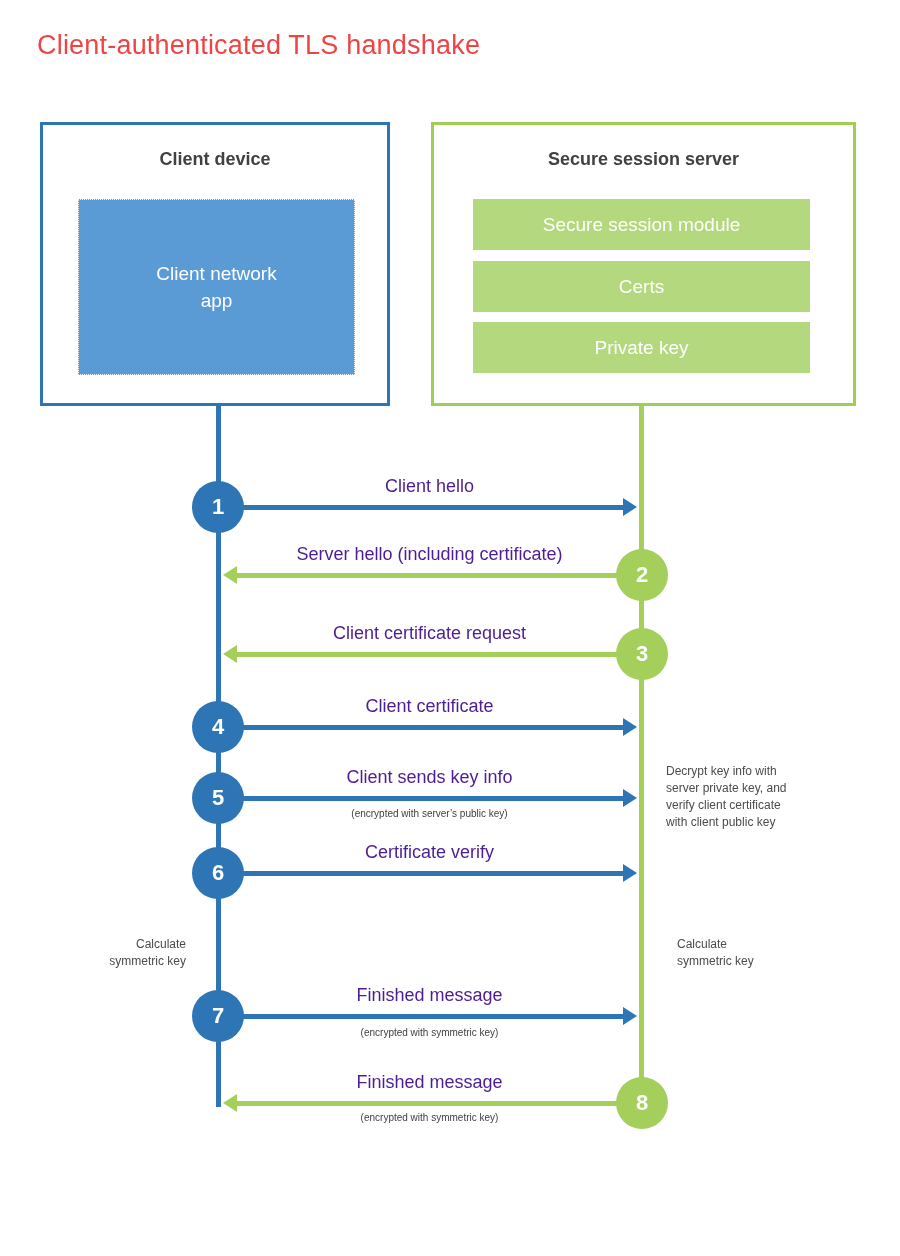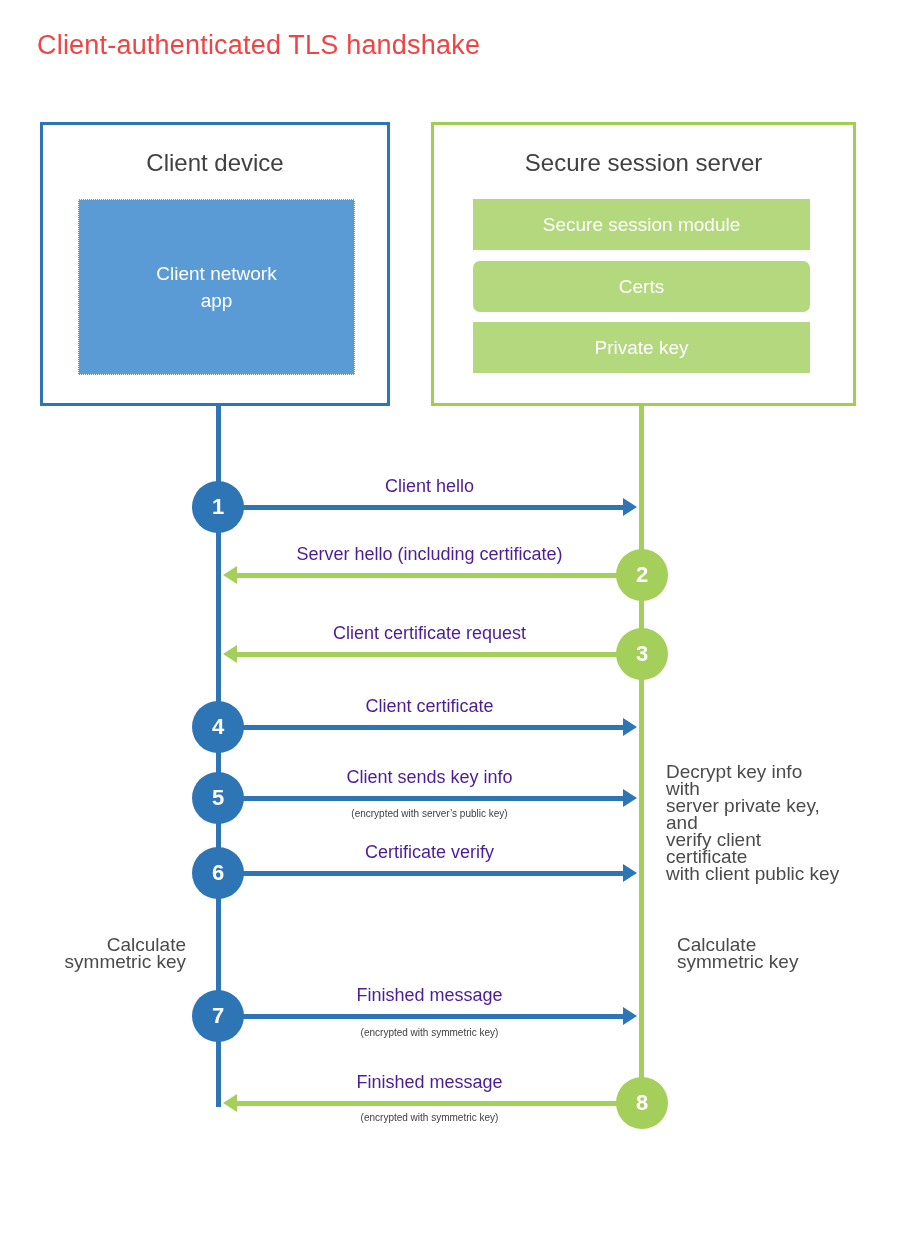--- a/index.html
+++ b/index.html
@@ -10,34 +10,34 @@
   .page-title{
     position:absolute;left:37px;top:30px;font-size:27px;font-weight:300;
     color:#ef4444;letter-spacing:.2px;
   }
   
   .actor-box{position:absolute;top:122px;height:284px;background:#fff;box-sizing:border-box;}
   .client-box{left:40px;width:350px;border:3px solid #2e75b6;}
   .server-box{left:431px;width:425px;border:3px solid #a0ce53;}
   .actor-title{
     position:absolute;left:0;top:24px;width:100%;text-align:center;
-    font-size:24px;font-weight:normal;color:#414042;
+    font-size:18px;font-weight:bold;color:#414042;
   }
   .app-box{
     position:absolute;left:35px;top:74px;width:277px;height:176px;
     background:#5b9bd5;border:1px dotted rgba(255,255,255,.95);box-sizing:border-box;
     display:flex;align-items:center;justify-content:center;text-align:center;
     color:#fff;font-size:19px;line-height:27px;white-space:pre-line;
   }
   .module-bar{
     position:absolute;left:39px;width:337px;height:51px;background:#b4d87e;
     display:flex;align-items:center;justify-content:center;
     color:#fff;font-size:19px;
   }
-  .bar-0{top:74px;}.bar-1{top:136px;border-radius:7px;}.bar-2{top:197px;}
+  .bar-0{top:74px;}.bar-1{top:136px;}.bar-2{top:197px;}
   
   .lifeline{position:absolute;width:5px;top:406px;}
   .lifeline-client{left:216px;height:701px;background:#2e75b6;}
   .lifeline-server{left:639px;height:697px;background:#a3cf5a;}
   
   .arrow{position:absolute;height:5px;}
   .arrow-right{left:218px;width:406px;background:#2e75b6;}
   .arrow-right::after{
     content:"";position:absolute;right:-13px;top:-7px;
     border-left:14px solid #2e75b6;border-top:9px solid transparent;border-bottom:9px solid transparent;
@@ -65,21 +65,21 @@
   }
   .l1{top:476px;}.l2{top:544px;}.l3{top:623px;}.l4{top:696px;}
   .l5{top:767px;}.l6{top:842px;}.l7{top:985px;}.l8{top:1072px;}
   .msg-sub{
     position:absolute;left:222px;width:415px;text-align:center;
     font-size:10px;color:#404040;
   }
   .s5{top:808px;}.s6{top:883px;}.s7{top:1027px;}.s8{top:1112px;}
   
   .side-note{
-    position:absolute;font-size:19px;line-height:17px;color:#4b4b4d;white-space:pre-line;
+    position:absolute;font-size:12px;line-height:17px;color:#4b4b4d;white-space:pre-line;
   }
   .note-decrypt{left:666px;top:763px;width:175px;text-align:left;}
   .note-calc-left{left:36px;top:936px;width:150px;text-align:right;}
   .note-calc-right{left:677px;top:936px;width:150px;text-align:left;}
 </style>
 </head>
 <body>
 
 <div class="canvas">
 

